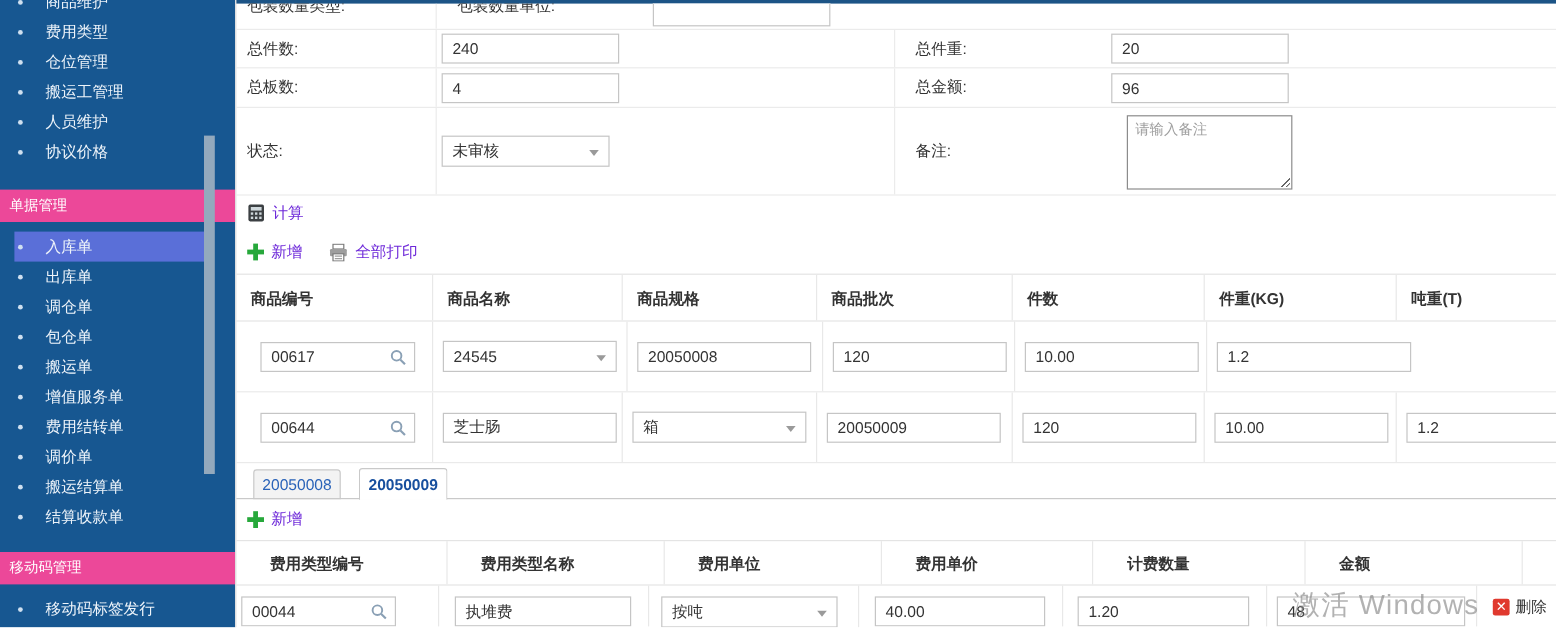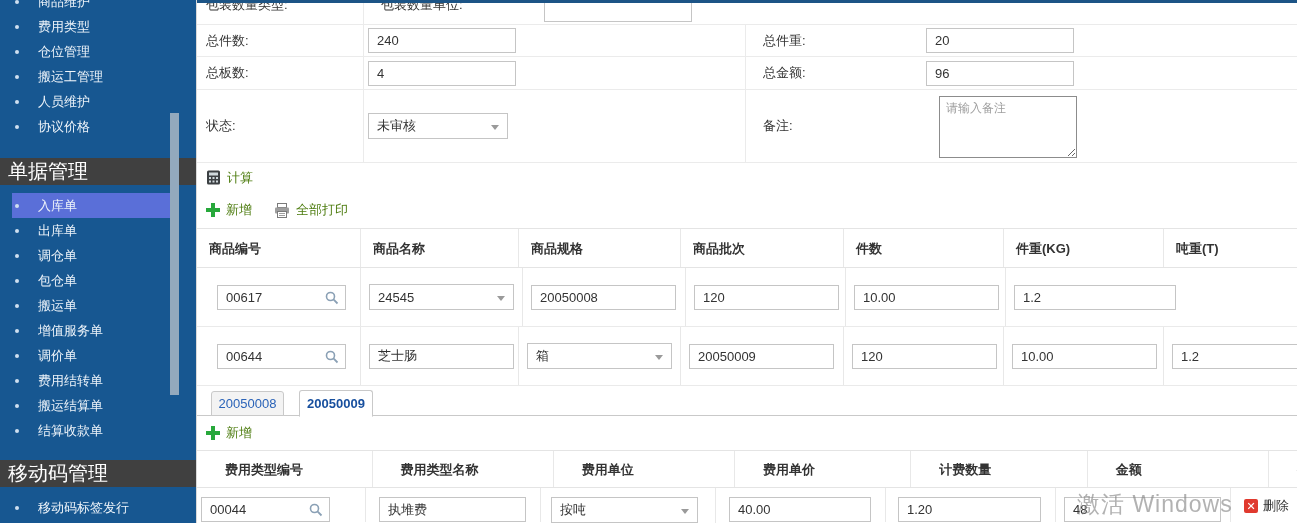--- a/index.html
+++ b/index.html
@@ -5,21 +5,21 @@
   * { box-sizing: border-box; margin: 0; padding: 0; }
   body { background:#fff; font-family:"Liberation Sans","DejaVu Sans",sans-serif; }
   .app { position:relative; width:1297px; height:523px; overflow:hidden; background:#fff; font-size:13px; color:#333; }
 
   
   .sidebar { position:absolute; left:0; top:0; width:196px; height:523px; background:#175791; color:#eef4fa; overflow:hidden; }
   .nav-item { position:relative; height:25px; line-height:25px; font-size:13px; cursor:pointer; }
   .nav-item .bullet { position:absolute; left:15px; top:11px; width:4px; height:4px; border-radius:50%; background:#cfe0f0; }
   .nav-item .lbl { position:relative; margin-left:38px; z-index:1; }
   .nav-item .band { position:absolute; left:12px; top:0; width:158px; height:25px; background:#5a6fd8; z-index:0; }
-  .nav-header { height:27px; line-height:27px; background:#404040; color:#fff; font-size:20px; padding-left:8px; }
+  .nav-header { height:27px; line-height:27px; background:#ec4899; color:#fff; font-size:12px; padding-left:8px; }
   .scroll-thumb { position:absolute; left:170px; top:113px; width:9px; height:282px; background:#93a9bd; }
 
   
   .content { position:absolute; left:196px; top:0; width:1101px; height:523px; background:#fff; border-left:1px solid #d9d9d9; }
   .topbar { position:absolute; left:0; top:0; width:100%; height:3px; background:#1c5486; }
 
   
   .form { position:absolute; left:0; top:3px; width:100%; }
   .frow { display:flex; border-bottom:1px solid #ebebeb; align-items:center; }
   .fc1 { width:167px; padding-left:9px; border-right:1px solid #ebebeb; align-self:stretch; display:flex; align-items:center; }
@@ -37,21 +37,21 @@
   .searchbox { position:relative; display:inline-block; }
   .searchbox input { padding-right:26px; }
   .searchbox svg { position:absolute; right:7px; top:6px; }
 
   textarea.remark { width:138px; height:62px; border:1px solid #8c8c8c; padding:3px 6px; font-size:12px; color:#333; resize:both; margin-left:17px; font-family:inherit; }
   textarea.remark::placeholder { color:#9e9e9e; }
 
   
   .calc-row { position:absolute; left:0; top:163px; height:29px; display:flex; align-items:center; padding-left:9px; }
   .actions-row { position:absolute; left:0; top:192px; height:36px; display:flex; align-items:center; padding-left:9px; }
-  .tool-btn { display:inline-flex; align-items:center; gap:6px; cursor:pointer; color:#4d7c0f; font-size:13px; background:none; border:none; font-family:inherit; }
+  .tool-btn { display:inline-flex; align-items:center; gap:6px; cursor:pointer; color:#6d28d9; font-size:13px; background:none; border:none; font-family:inherit; }
   .tool-btn + .tool-btn { margin-left:22px; }
 
   
   .grid { position:absolute; left:0; width:100%; }
   .trow { display:flex; }
   .grid .hcell { font-weight:bold; line-height:40px; padding-left:12px; border-right:1px solid #e8e8e8; overflow:hidden; white-space:nowrap; }
   .grid .hcell:last-child, .grid .dcell:last-child { border-right:none; }
   .grid .dcell { border-right:1px solid #e8e8e8; display:flex; align-items:center; overflow:hidden; white-space:nowrap; }
   .t1 { top:228px; }
   .t1 .hrow { height:40px; border-top:1px solid #e4e4e4; border-bottom:1px solid #e4e4e4; }
@@ -107,22 +107,22 @@
     <div class="nav-item"><span class="bullet"></span><span class="lbl">协议价格</span></div>
 
     <div class="nav-header" style="margin-top:19px">单据管理</div>
 
     <div class="nav-item" style="margin-top:8px"><span class="band"></span><span class="bullet"></span><span class="lbl">入库单</span></div>
     <div class="nav-item"><span class="bullet"></span><span class="lbl">出库单</span></div>
     <div class="nav-item"><span class="bullet"></span><span class="lbl">调仓单</span></div>
     <div class="nav-item"><span class="bullet"></span><span class="lbl">包仓单</span></div>
     <div class="nav-item"><span class="bullet"></span><span class="lbl">搬运单</span></div>
     <div class="nav-item"><span class="bullet"></span><span class="lbl">增值服务单</span></div>
+    <div class="nav-item"><span class="bullet"></span><span class="lbl">费用结转单</span></div>
     <div class="nav-item"><span class="bullet"></span><span class="lbl">调价单</span></div>
-    <div class="nav-item"><span class="bullet"></span><span class="lbl">费用结转单</span></div>
     <div class="nav-item"><span class="bullet"></span><span class="lbl">搬运结算单</span></div>
     <div class="nav-item"><span class="bullet"></span><span class="lbl">结算收款单</span></div>
 
     <div class="nav-header" style="margin-top:17px">移动码管理</div>
 
     <div class="nav-item" style="margin-top:8px"><span class="bullet"></span><span class="lbl">移动码标签发行</span></div>
 
     <div class="scroll-thumb"></div>
   </div>
 

